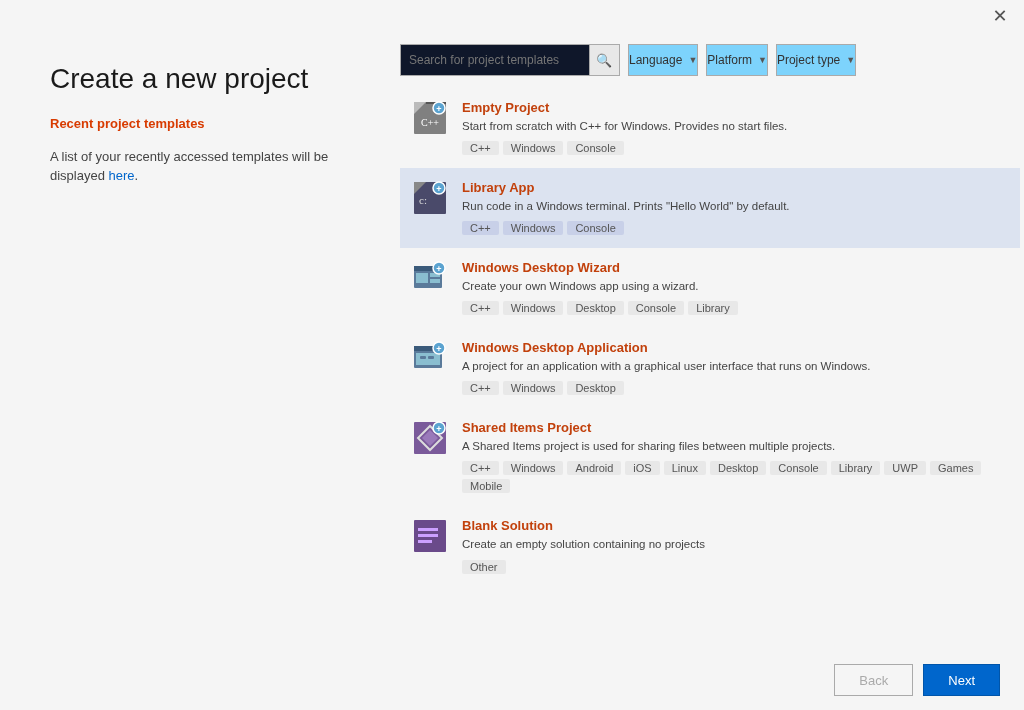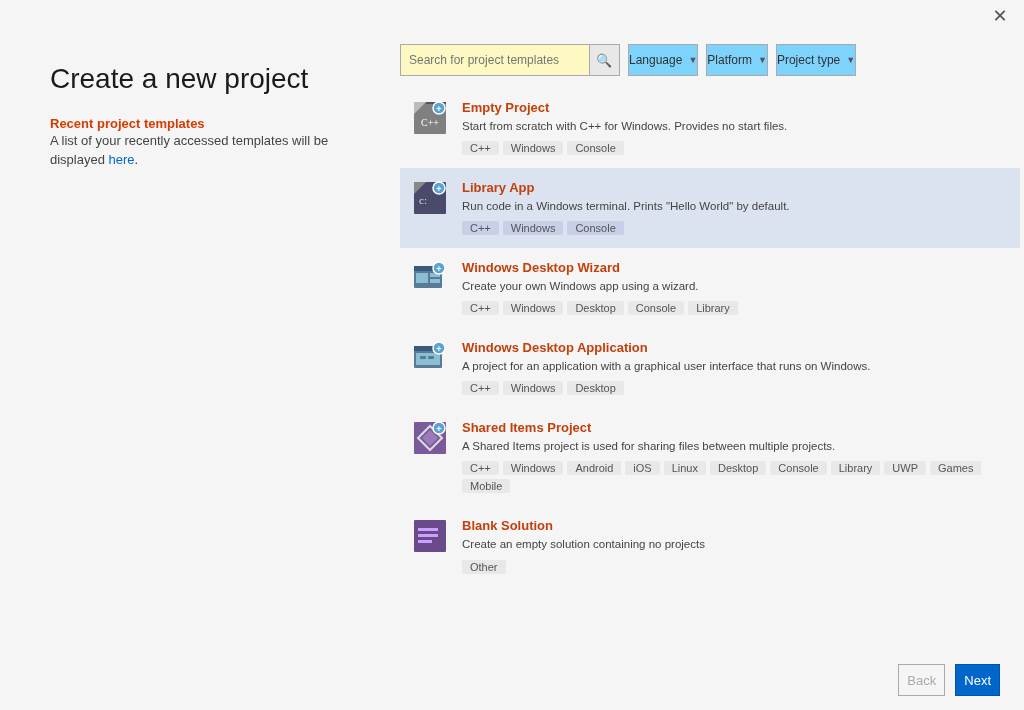--- a/index.html
+++ b/index.html
@@ -56,21 +56,21 @@
       font-size: 28px;
       font-weight: 400;
       color: #1a1a1a;
       margin-bottom: 20px;
       line-height: 1.2;
     }
     .recent-heading {
       font-size: 13px;
       font-weight: 600;
       color: #d83b01;
-      margin-bottom: 0;
+      margin-bottom: 16px;
     }
     .recent-desc {
       font-size: 13px;
       color: #444;
       line-height: 1.5;
     }
     .recent-desc a {
       color: #0066cc;
       text-decoration: none;
     }
@@ -88,21 +88,21 @@
       display: flex;
       align-items: center;
       padding: 12px 16px 12px 0;
       gap: 8px;
       flex-shrink: 0;
     }
     .search-box {
       display: flex;
       align-items: center;
       border: 1px solid #aaa;
-      background: #fef9c3;
+      background: #0f172a;
       height: 32px;
       width: 220px;
     }
     .search-input {
       border: none;
       outline: none;
       font-size: 12px;
       padding: 0 8px;
       flex: 1;
       height: 100%;
@@ -212,21 +212,21 @@
       display: flex;
       justify-content: flex-end;
       align-items: center;
       padding: 14px 24px;
       gap: 10px;
       flex-shrink: 0;
       background: #f5f5f5;
     }
     .footer-btn {
       height: 32px;
-      padding: 0 8px;
+      padding: 0 24px;
       font-size: 13px;
       border: 1px solid #aaa;
       background: #f5f5f5;
       cursor: pointer;
       color: #333;
     }
     .footer-btn.primary {
       background: #0066cc;
       color: white;
       border-color: #0055aa;

